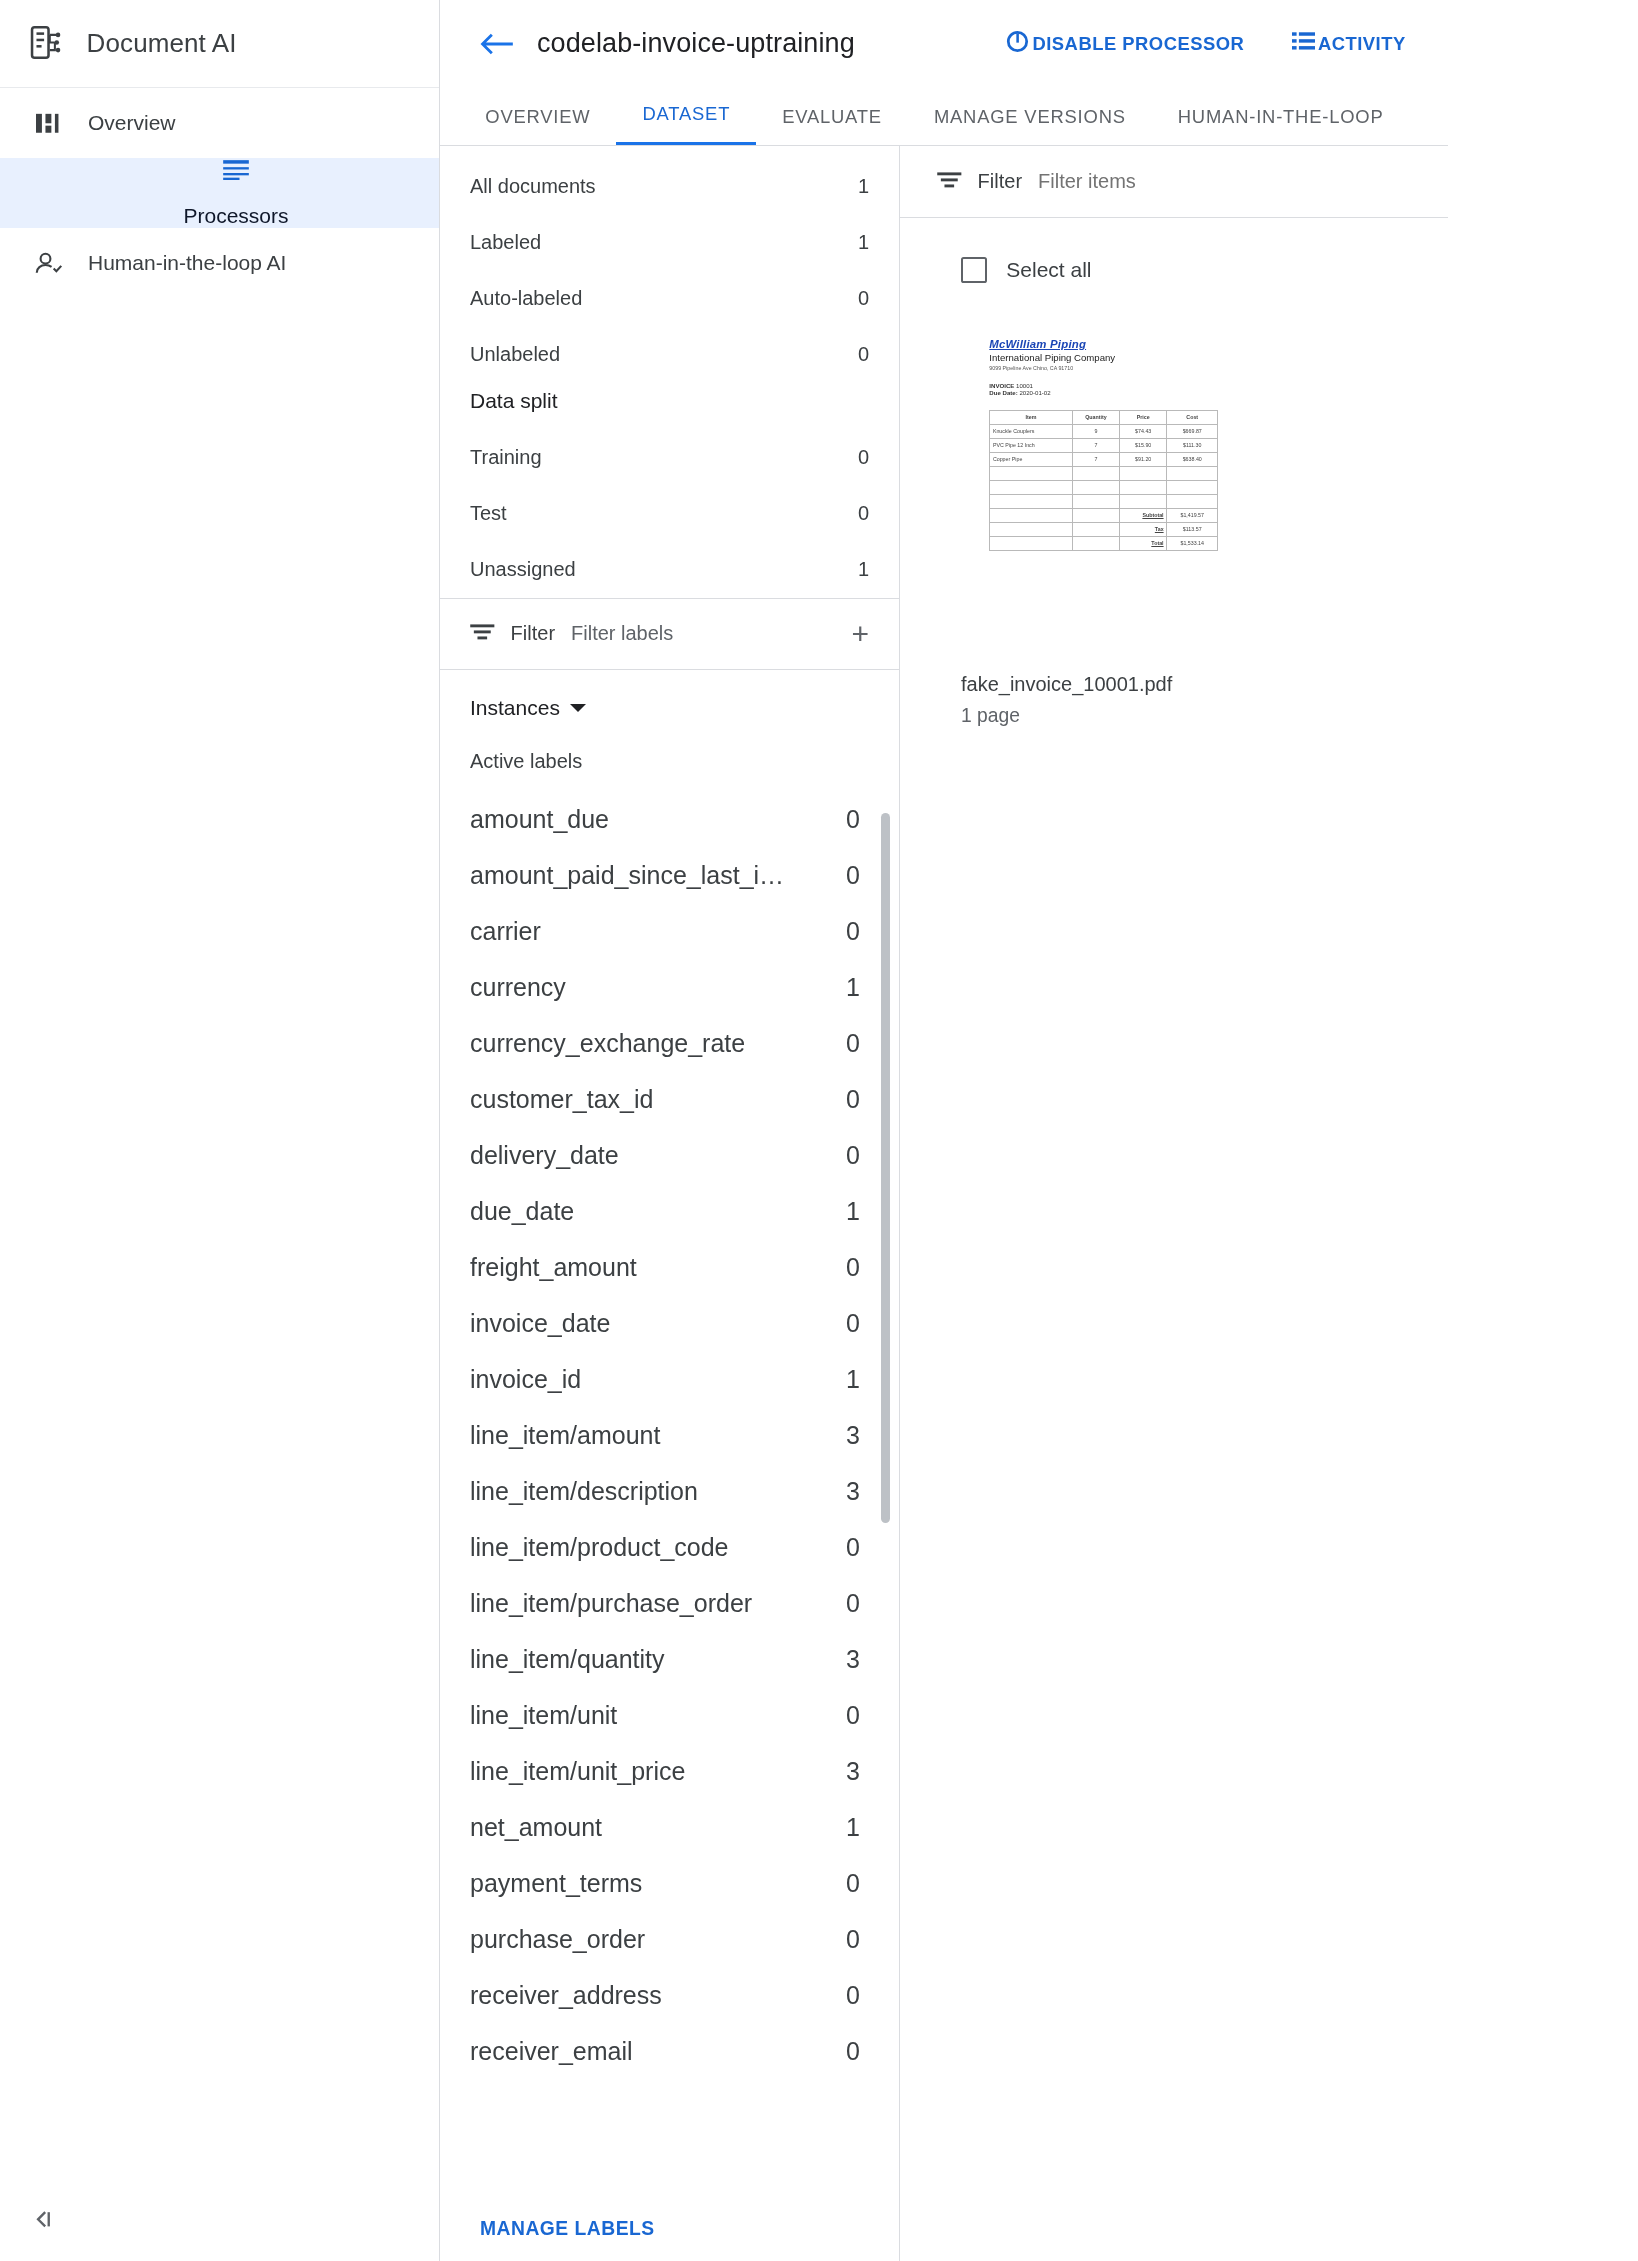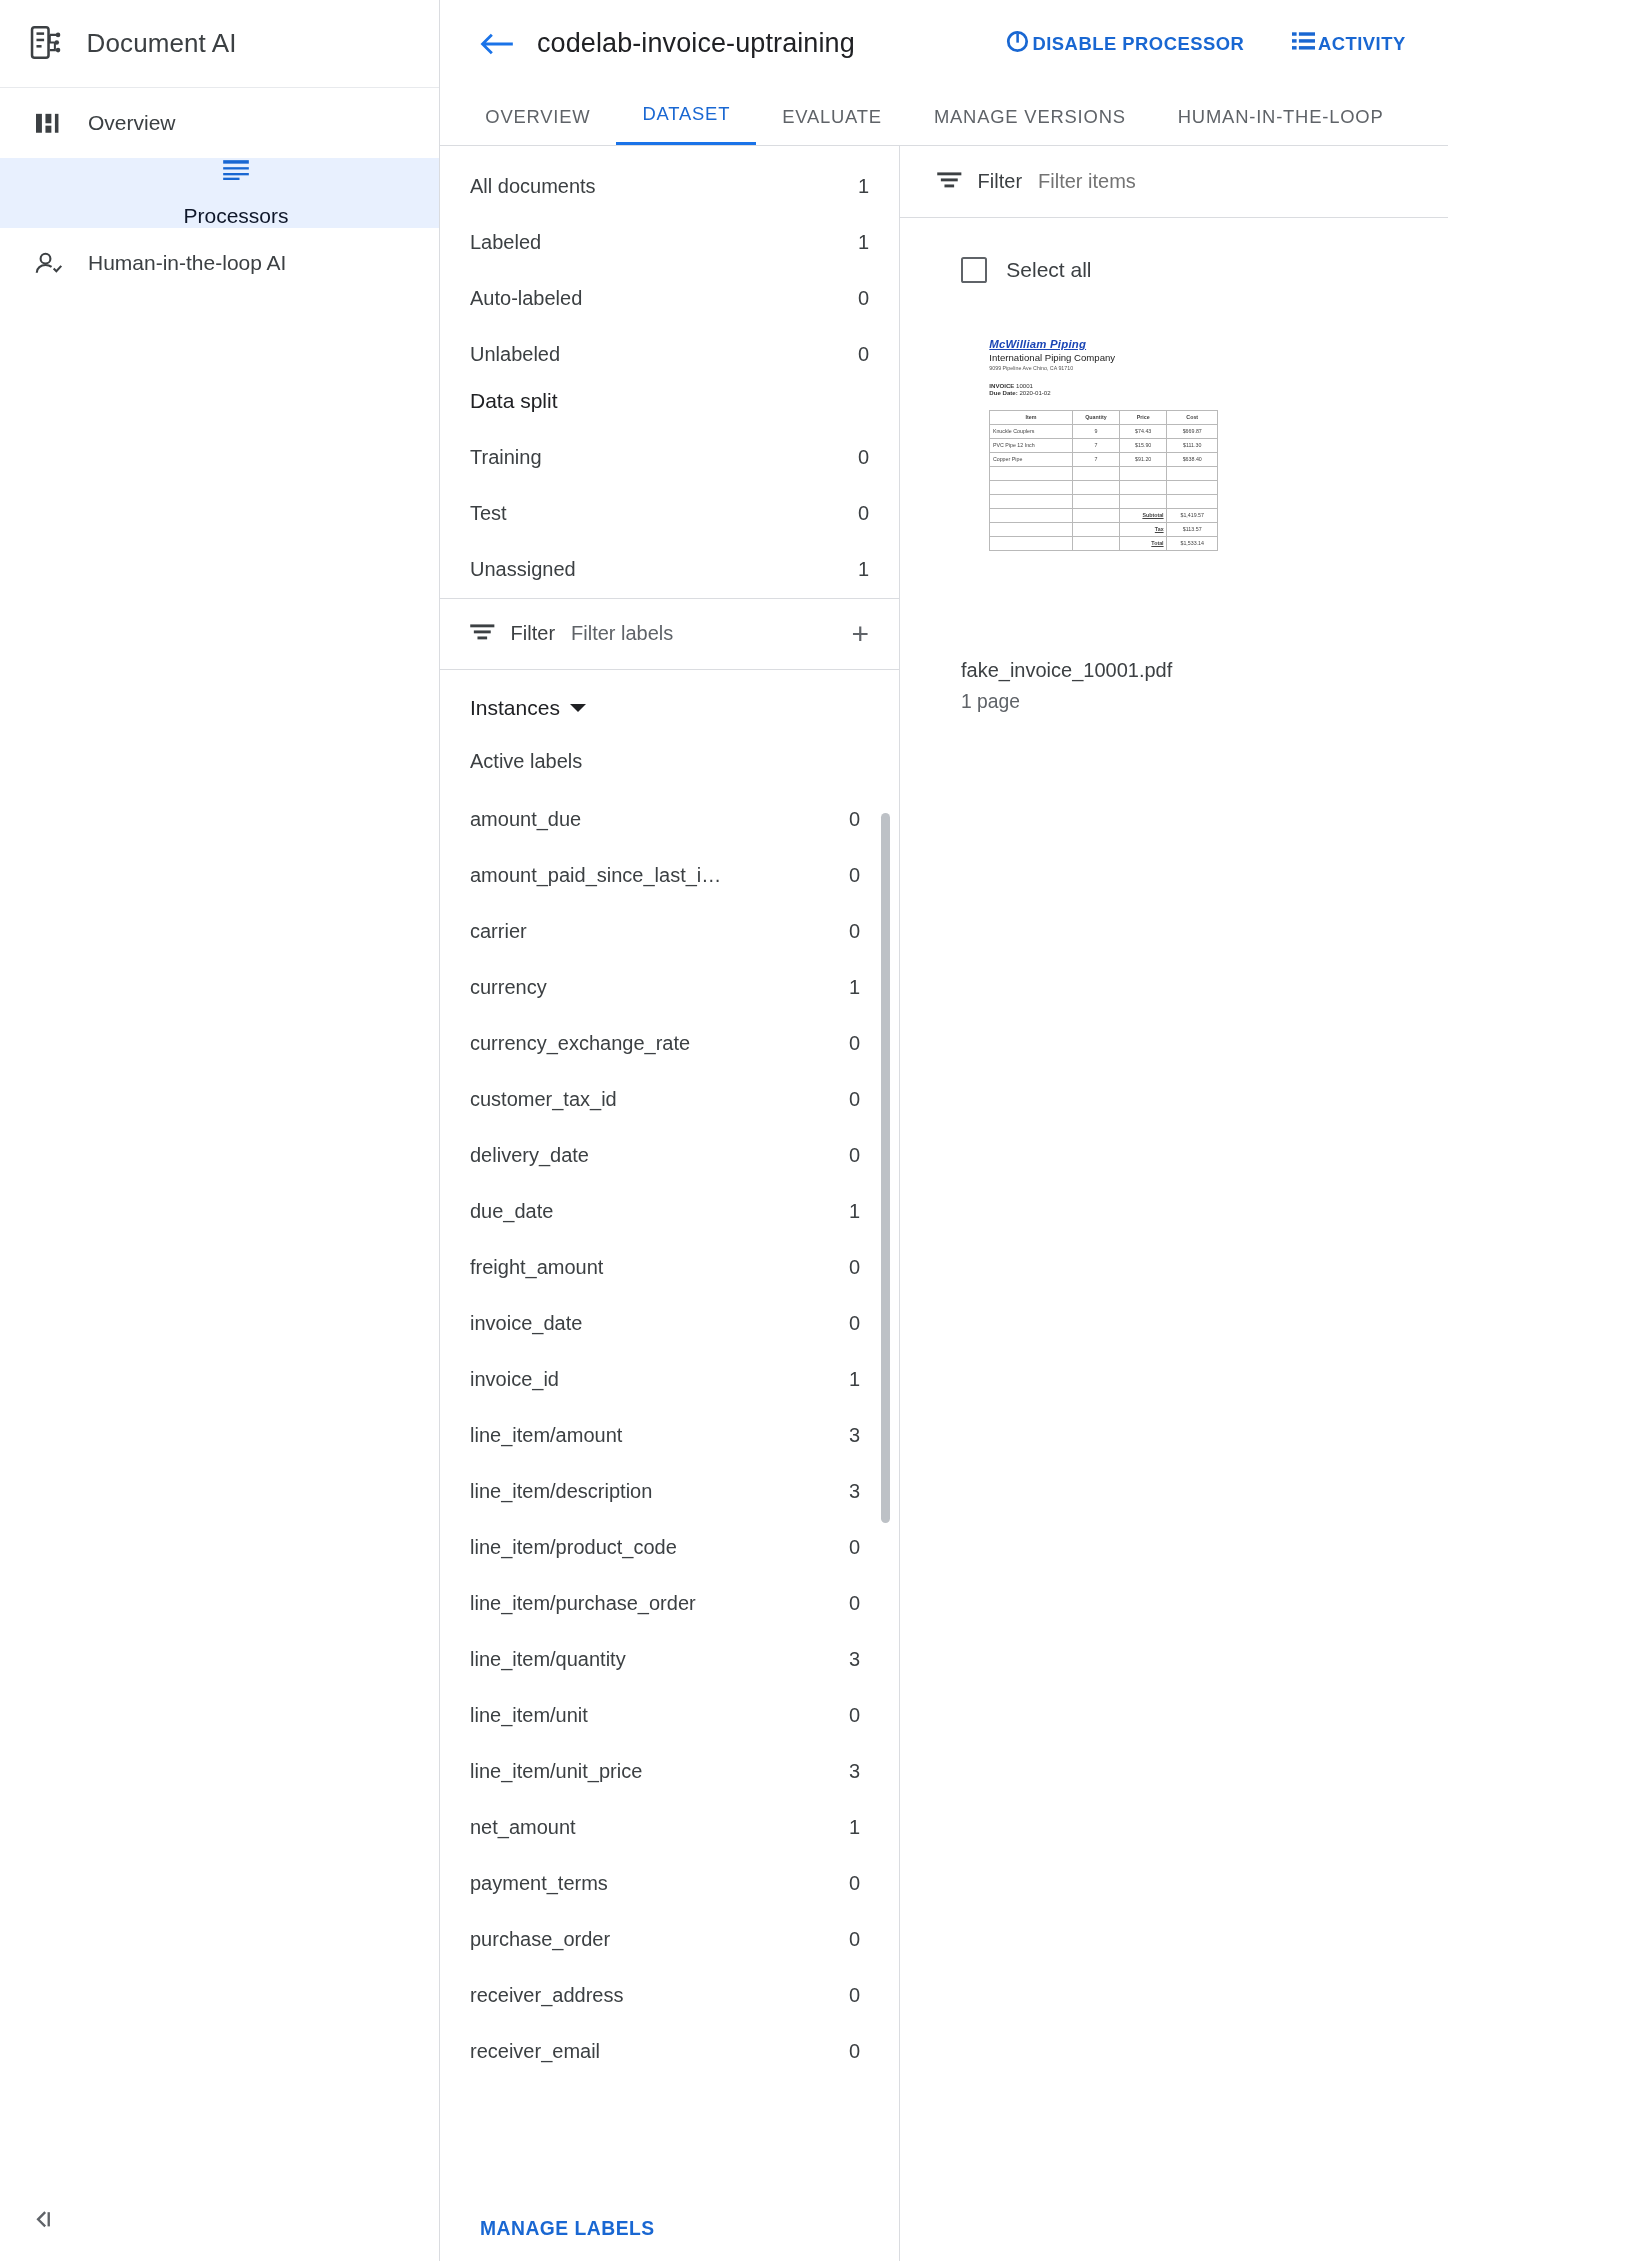--- a/index.html
+++ b/index.html
@@ -173,21 +173,21 @@
   }
   .active-labels-hd {
     font-size: 20px;
     color: #3c4043;
     padding: 14px 30px 19.3px 30px;
   }
   .label-row {
     display: flex; align-items: center; justify-content: space-between;
     padding: 0 39px 0 30px;
     height: 56px;
-    font-size: 20px;
+    font-size: 25px;
     color: #3c4043;
   }
   .label-row .lv { color: #3c4043; }
   .scrollbar {
     position: absolute;
     right: 8.8px;
     top: 77px;
     width: 8.8px;
     height: 710px;
     background: #bdc1c6;
@@ -254,21 +254,21 @@
     font-size: 5.3px;
   }
   .th-table td, .th-table th {
     border: 0.9px solid #b9b9b9;
     height: 14px;
     padding: 0 2.6px;
   }
   .th-table th { background: #fff; font-size: 5.3px; text-align: center; font-weight: bold;}
   .th-table td.num { text-align: center; }
   .th-table td.lbl { text-align: right; font-weight: bold; text-decoration: underline;}
-  .doc-name { font-size: 20px; color: #3c4043; margin-top: 23px; }
+  .doc-name { font-size: 20px; color: #3c4043; margin-top: 37px; }
   .doc-pages { font-size: 19.3px; color: #5f6368; margin-top: 8.8px; }
 </style>
 </head>
 <body>
 
 <div class="app">
 
   <div class="leftnav">
 
     <div class="brand">

